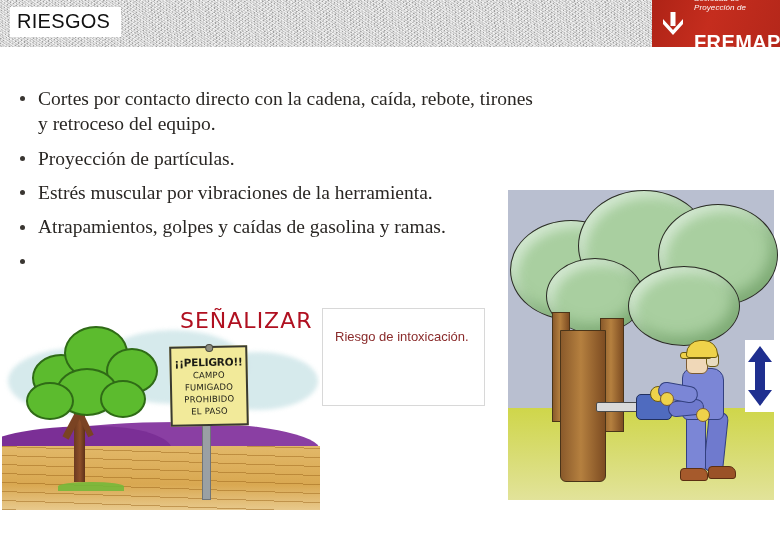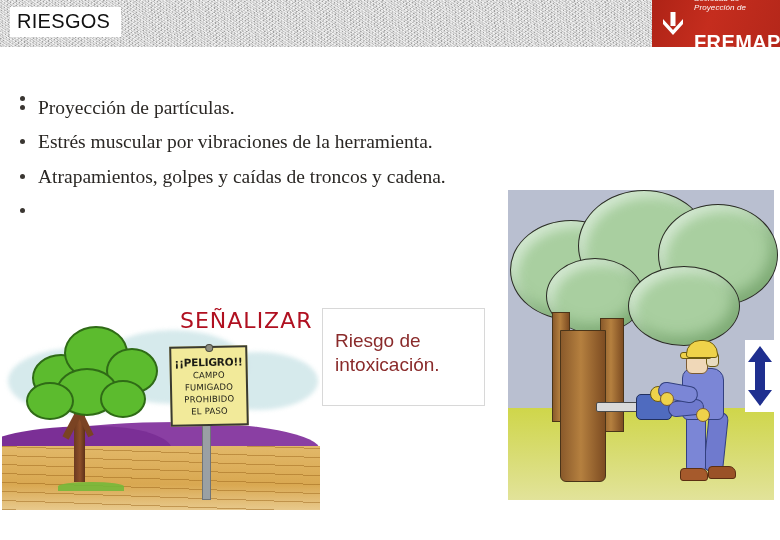--- a/index.html
+++ b/index.html
@@ -154,21 +154,21 @@
     background:#fff;display:flex;align-items:center;justify-content:center;
   }
 
   
   .callout{
     position:absolute;left:322px;top:308px;width:163px;height:98px;
     background:#fff;border:1px solid #d8d8d8;
     padding:9px 10px 0 12px;box-sizing:border-box;
   }
   .callout .c-title{font-size:14.5px;color:#1a1a1a;line-height:1.25;}
-  .callout .c-note{font-size:19px;color:#8a2b2b;line-height:1.25;margin-top:11px;}
+  .callout .c-note{font-size:13px;color:#8a2b2b;line-height:1.25;margin-top:11px;}
 </style>
 </head>
 <body>
 
 <div id="stage">
 
   <div class="header-band"></div>
 
   <div class="riesgos-box">
     <span>RIESGOS</span>
@@ -183,24 +183,24 @@
     </div>
     <div class="logo-text">
       <span class="logo-sub">Sociedad de</span>
       <span class="logo-sub">Proyección de</span>
       <span class="logo-main">FREMAP</span>
     </div>
   </div>
 
 
   <ul class="risk-list">
-    <li><span class="bullet"></span></li>
+    <li><span class="bullet"></span><span>Cortes por contacto directo con la cadena, caída, rebote, tirones y retroceso del equipo.</span></li>
     <li><span class="bullet"></span><span>Proyección de partículas.</span></li>
     <li><span class="bullet"></span><span>Estrés muscular por vibraciones de la herramienta.</span></li>
-    <li><span class="bullet"></span><span>Atrapamientos, golpes y caídas de troncos y cadena.</span></li>
+    <li><span class="bullet"></span><span>Atrapamientos, golpes y caídas de gasolina y ramas.</span></li>
     <li><span class="bullet"></span></li>
   </ul>
 
   <div class="illus illus-right">
     <div class="ir-sky"></div>
     <div class="ir-ground"></div>
 
     <div class="ir-canopy" style="left:10px;top:58px;width:120px;height:98px;"></div>
     <div class="ir-canopy" style="left:78px;top:28px;width:130px;height:110px;"></div>
     <div class="ir-canopy" style="left:158px;top:42px;width:118px;height:100px;"></div>

